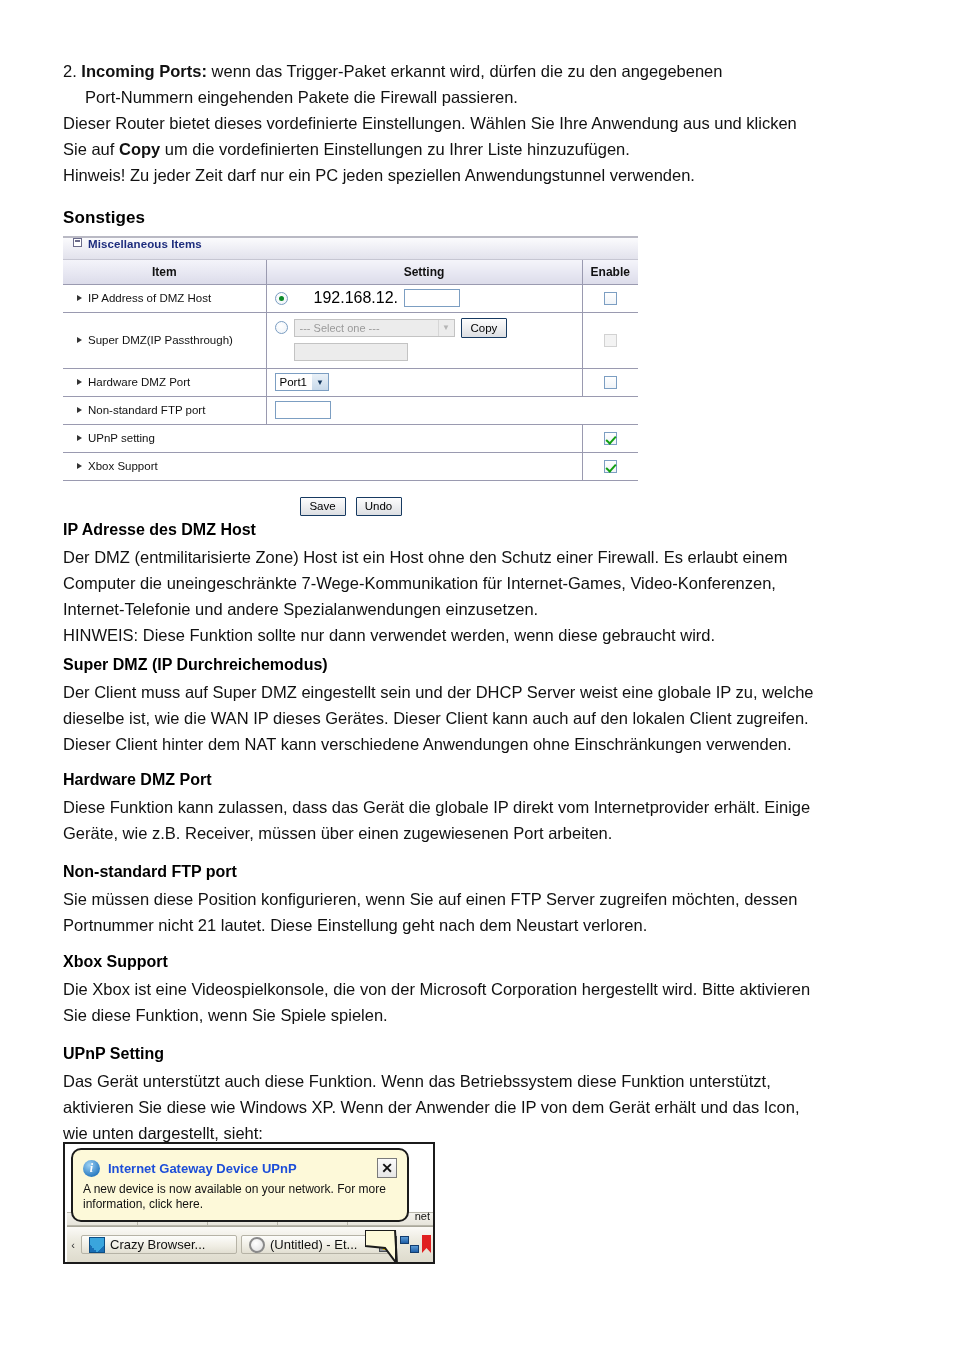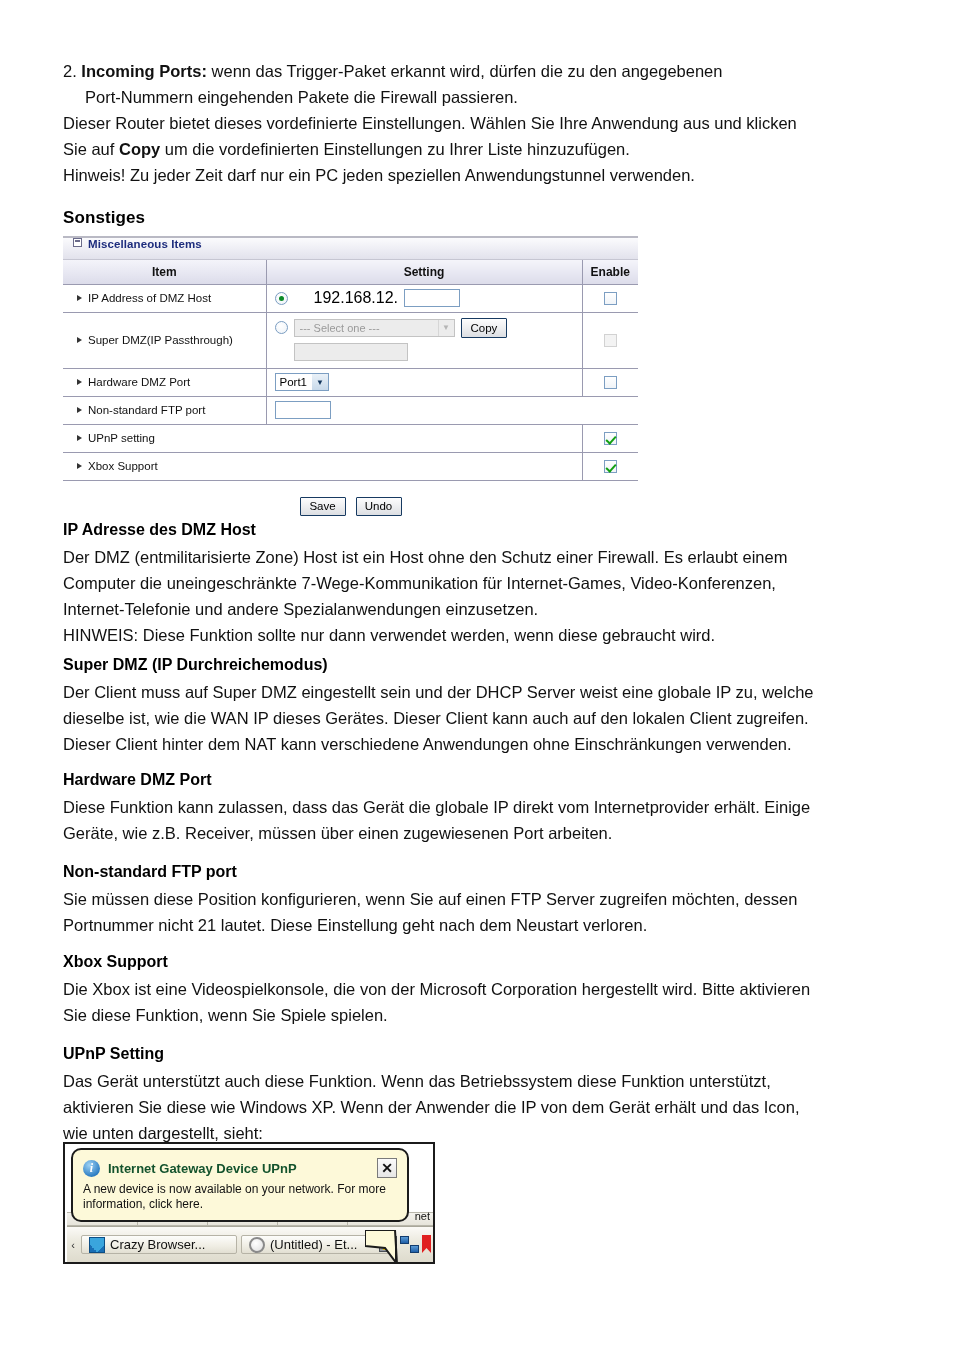--- a/index.html
+++ b/index.html
@@ -428,21 +428,21 @@
     font-size: 12px;
     font-weight: bold;
     font-style: italic;
     display: flex; align-items: center; justify-content: center;
     font-family: "Liberation Serif", serif;
     flex: none;
   }
   .balloon .btitle {
     font-size: 13px;
     font-weight: bold;
-    color: #14532d;
+    color: #1d4ed8;
     flex: 1;
   }
   .balloon .bclose {
     width: 20px; height: 20px;
     border: 1px solid #7a7a7a;
     background: linear-gradient(to bottom,#fbfbfb,#e6e6e6);
     display: flex; align-items: center; justify-content: center;
     font-size: 14px;
     font-weight: bold;
     color: #111;

